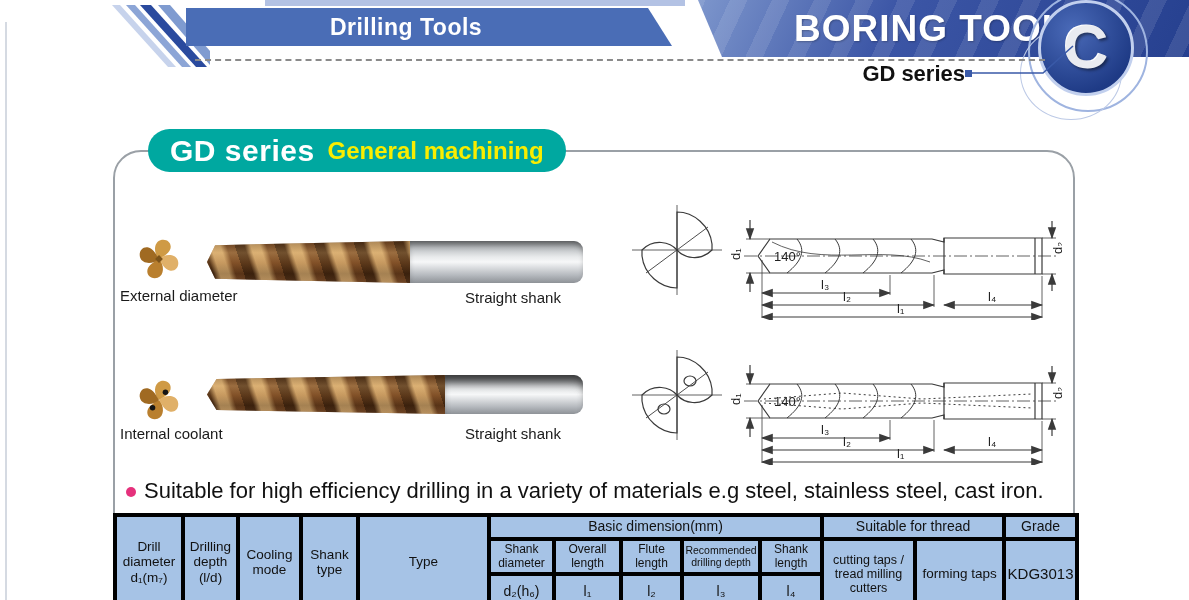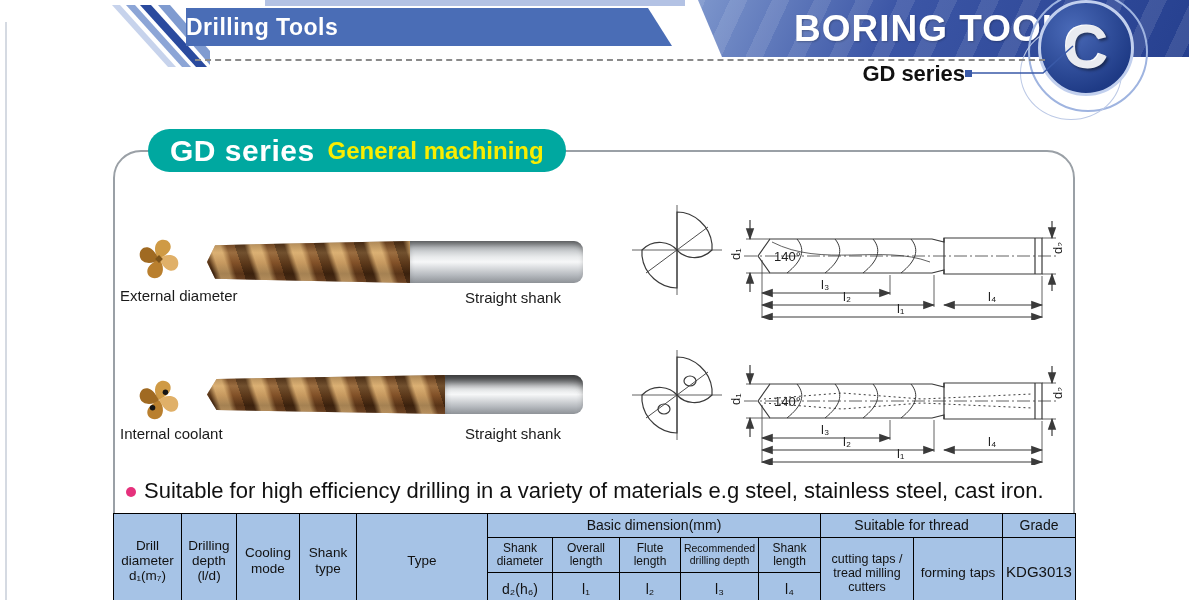--- a/index.html
+++ b/index.html
@@ -9,21 +9,21 @@
     font-family:"Liberation Sans","DejaVu Sans",sans-serif;
     color:#1a1a1a;
   }
   .abs{position:absolute;}
   
   .page-left-border{left:5px;top:22px;width:0;height:578px;border-left:2px solid #d5dae2;}
   .top-strip{left:265px;top:0;width:420px;height:6px;background:#b3c2e4;}
   .hdr-flat-bar{
     left:186px;top:8px;width:486px;height:38px;background:#4a6db6;
     clip-path:polygon(0 0,462px 0,486px 100%,0 100%);
-    display:flex;align-items:center;justify-content:flex-start;padding-right:46px;box-sizing:border-box;
+    display:flex;align-items:center;justify-content:center;padding-right:46px;box-sizing:border-box;
   }
   .hdr-flat-bar .cat{color:#fff;font-size:23px;font-weight:bold;letter-spacing:.5px;}
   .hdr-grad-bar{
     left:688px;top:0;width:501px;height:57px;
     background:
       repeating-linear-gradient(115deg,rgba(255,255,255,.10) 0 16px,rgba(255,255,255,0) 16px 38px),
       linear-gradient(115deg,#8099ce 0%,#3c56a6 40%,#26408f 100%);
     clip-path:polygon(10px 0,100% 0,100% 100%,34px 100%);
     display:flex;align-items:center;
   }
@@ -74,21 +74,21 @@
   }
   .shank.dark-top{box-shadow:inset 0 11px 9px -4px rgba(40,40,40,.85);}
   
   svg text{font-family:"Liberation Sans","DejaVu Sans",sans-serif;}
   
   .bullet-dot{left:126px;top:487px;width:10px;height:10px;border-radius:50%;background:#e5317c;}
   .bullet-text{left:144px;top:478px;font-size:22px;color:#111;}
   
   .spec-table{left:113px;top:513px;width:962px;border-collapse:collapse;table-layout:fixed;}
   .spec-table th{
-    background:#a6c3e6;border:1px solid #000000;font-weight:normal;
+    background:#a6c3e6;border:4px solid #000000;font-weight:normal;
     color:#111;white-space:pre-line;padding:0 1px;line-height:1.12;vertical-align:middle;text-align:center;
   }
   .f13{font-size:13.5px;} .f14{font-size:14px;} .f12{font-size:12px;}
   .f10{font-size:10.5px;} .f125{font-size:12.5px;} .f15{font-size:15px;}
   .sym{font-size:14px;}
 </style>
 </head>
 <body>
 
 <div class="abs page-left-border"></div>

